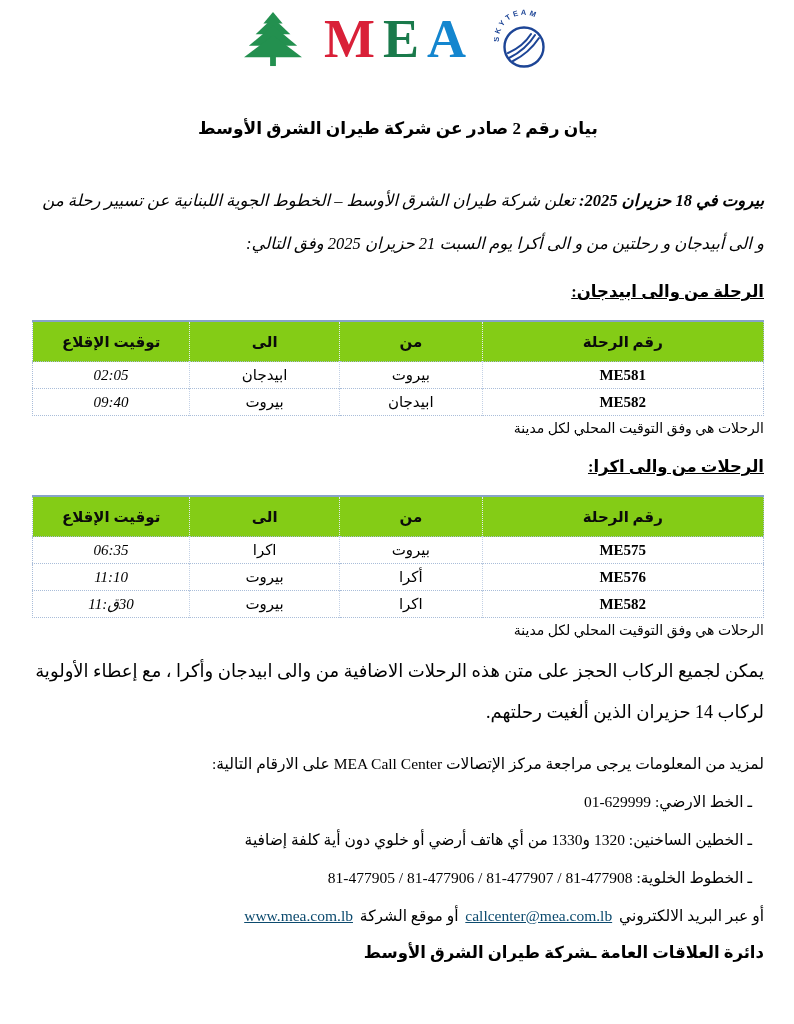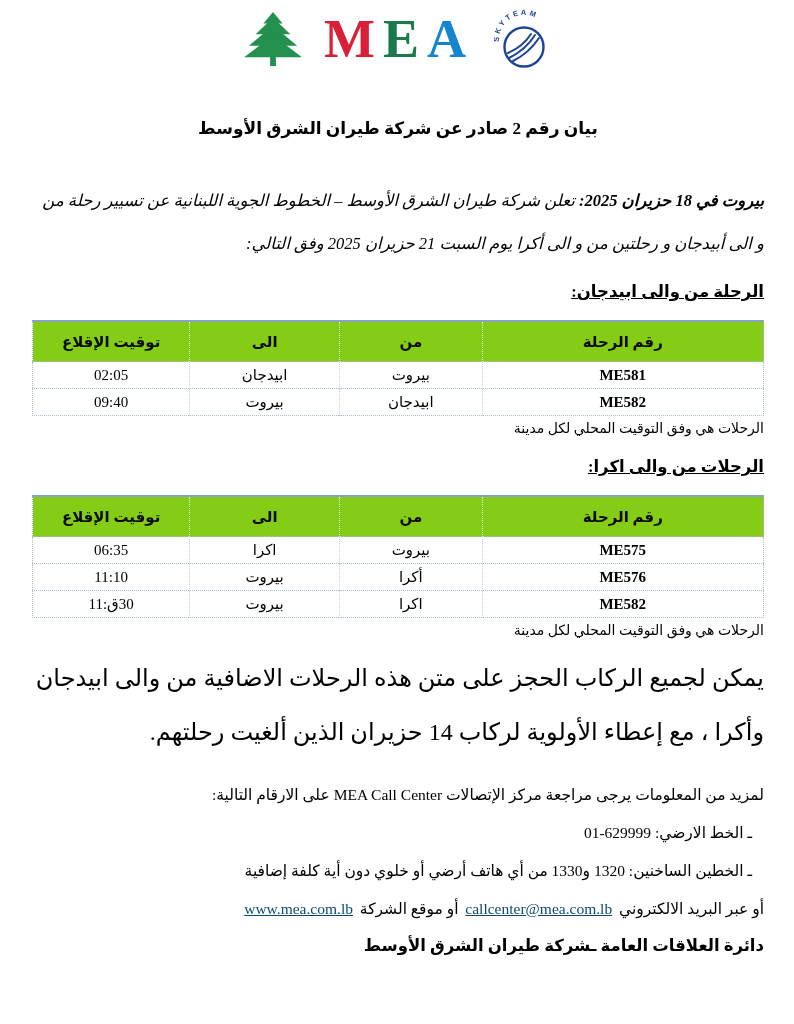--- a/index.html
+++ b/index.html
@@ -30,25 +30,25 @@
   
   table.flights { width:100%; border-collapse:collapse; table-layout:fixed; margin-top:18px;
     border:1px dotted #a9bdd9; border-top:2px solid #87a3c9; }
   table.flights thead th { background:#84cc16; height:37px; font-size:15px; font-weight:bold;
     text-align:center; border-left:1px dotted #e6ecf5; color:#0b0b0b; }
   table.flights thead th:last-child { border-left:none; }
   table.flights tbody td { height:24px; font-size:15px; text-align:center;
     border-top:1px dotted #a9bdd9; border-left:1px dotted #c3d1e5; }
   table.flights tbody td:last-child { border-left:none; }
   td.flight { font-weight:bold; }
-  td.time { direction:ltr; unicode-bidi:bidi-override; }
+  td.time { direction:ltr; unicode-bidi:bidi-override;font-style:italic; }
   .col-flight { width:38.5%; } .col-from { width:19.5%; } .col-to { width:20.5%; } .col-time { width:21.5%; }
   .table-note { font-size:14px; text-align:right; margin-top:4px; padding-left:2px; }
   
-  .booking-para { font-size:24px; line-height:2.25; margin-top:12px; text-align:right; }
+  .booking-para { font-size:18px; line-height:2.25; margin-top:12px; text-align:right; }
   .ack-para { font-size:17px; line-height:1.5; margin-top:24px; }
   .contact-intro { font-size:15.5px; line-height:1.5; margin-top:20px; }
   .contact-line { font-size:15.5px; line-height:1.45; margin-top:14px; padding-right:12px; }
   .email-line { padding-right:0; }
   .num { direction:ltr; unicode-bidi:isolate; }
   a.link { color:#0c4a6e; text-decoration:underline; margin:0 3px; cursor:pointer; }
   .doc-footer { font-weight:bold; font-size:16.5px; margin-top:16px; text-align:right; }
 </style>
 </head>
 <body>
@@ -172,20 +172,23 @@
 
 
   <p class="contact-intro">لمزيد من المعلومات يرجى مراجعة مركز الإتصالات MEA Call Center على الارقام التالية:</p>
 
   <p class="contact-line">
     <span>ـ الخط الارضي: </span><span class="num">01-629999</span>
   </p>
 
   <p class="contact-line">ـ الخطين الساخنين: 1320 و1330 من أي هاتف أرضي أو خلوي دون أية كلفة إضافية</p>
 
+  <p class="contact-line">
+    <span>ـ الخطوط الخلوية:  </span><span class="num">81-477905 / 81-477906 / 81-477907 / 81-477908</span>
+  </p>
 
   <p class="contact-line email-line">
     <span>أو عبر البريد الالكتروني </span><a class="link num">callcenter@mea.com.lb</a><span> أو موقع الشركة </span><a class="link num">www.mea.com.lb</a>
   </p>
 
   <p class="doc-footer">دائرة العلاقات العامة ـشركة طيران الشرق الأوسط</p>
 
 </div>
 
 </body></html>

